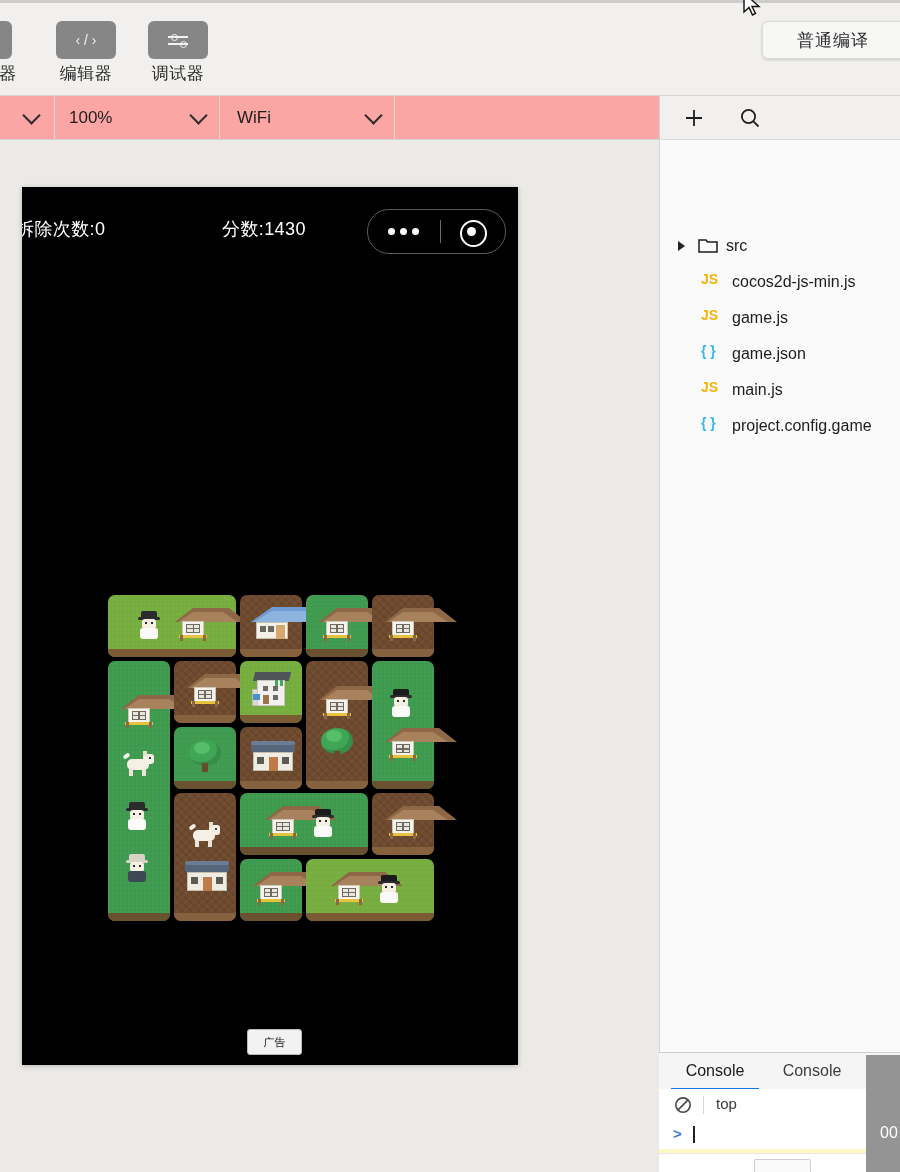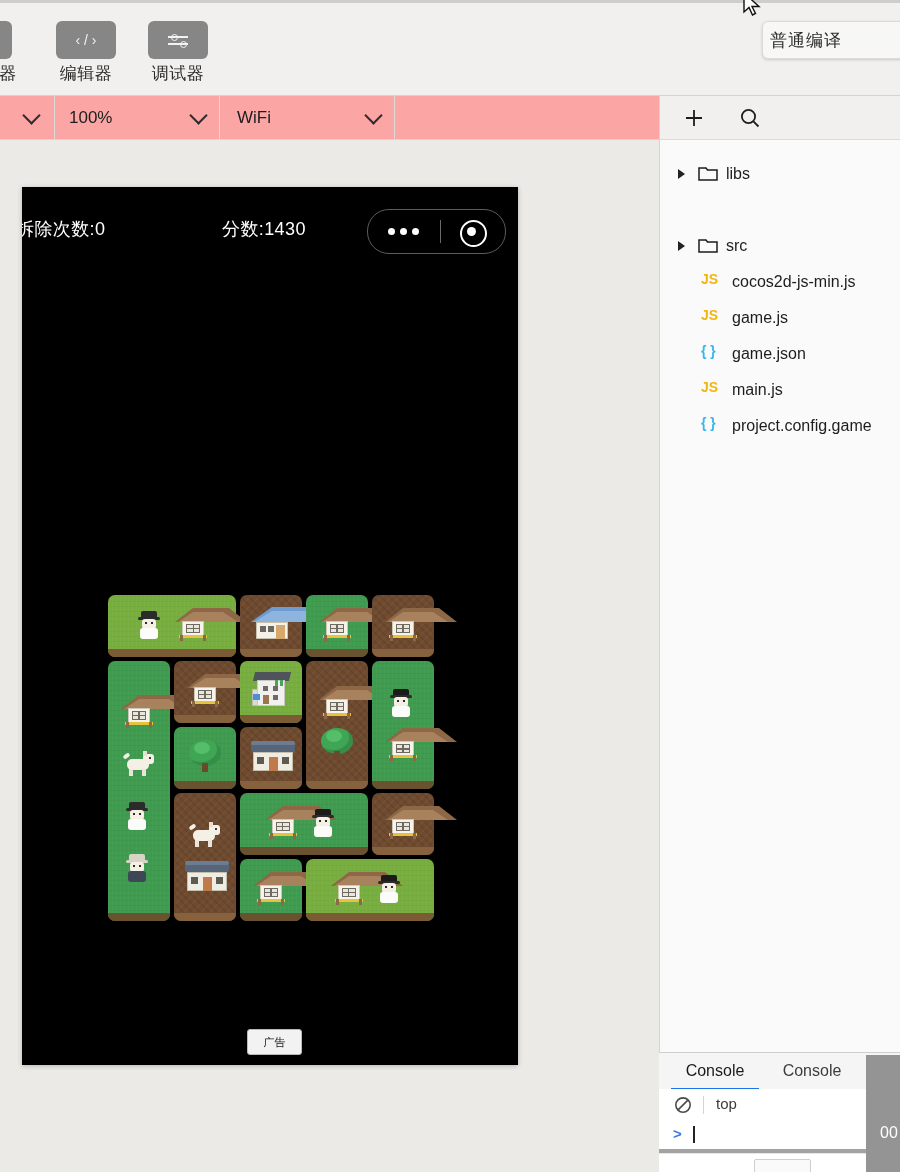--- a/index.html
+++ b/index.html
@@ -35,21 +35,21 @@
   .slider-ico .l2{left:0;top:10px;height:1.6px;width:20px;}
   .slider-ico .d1{width:5px;height:5px;border-radius:50%;left:3px;top:1px;background:transparent;border:1.6px solid #f2f2f2;}
   .slider-ico .d2{width:5px;height:5px;border-radius:50%;left:12px;top:8px;background:transparent;border:1.6px solid #f2f2f2;}
 
   #compile-pill{
     position:absolute;left:762px;top:21px;height:36px;width:160px;
     background:#f7f7f6;border:1px solid #dcdad6;border-radius:6px;
     box-shadow:0 1px 3px rgba(0,0,0,.16);
     display:flex;align-items:center;
   }
-  #compile-pill span{font-size:17px;color:#2b2b2b;padding-left:7px;letter-spacing:1px;}
+  #compile-pill span{font-size:17px;color:#2b2b2b;padding-left:34px;letter-spacing:1px;}
 
   #cursor{position:absolute;left:742px;top:-8px;width:22px;height:26px;}
 
   
   #selbar{
     position:absolute;left:0;top:96px;width:900px;height:44px;
     background:#fca5a5;border-bottom:1px solid #d6d4d0;box-sizing:border-box;
   }
   .sel{
     position:absolute;top:0;height:43px;
@@ -196,21 +196,21 @@
   .folder{position:absolute;left:38px;top:9px;width:20px;height:16px;}
   .ftype{position:absolute;left:41px;top:7px;width:26px;font-size:14px;font-weight:bold;}
   .ftype.js{color:#f2b50d;}
   .ftype.json{color:#35b6ef;}
   .fname{position:absolute;left:72px;font-size:16px;color:#1d1d1d;white-space:nowrap;}
   .frow.folderrow .fname{left:66px;}
 
   
   #devtools{
     position:absolute;left:659px;top:1052px;width:241px;height:120px;
-    background:#a3a3a3;border-top:1px solid #d0cecb;box-sizing:border-box;
+    background:#fef9c3;border-top:1px solid #d0cecb;box-sizing:border-box;
   }
   #dt-tabs{position:absolute;left:0;top:0;width:241px;height:36px;background:#f5f5f5;border-bottom:1px solid #dcdcdc;}
   .dt-tab{position:absolute;top:0;height:35px;display:flex;align-items:center;font-size:16px;color:#3c3c3c;}
   .dt-tab.active{color:#1a1a1a;border-bottom:2.5px solid #1a73e8;}
   #dt-filterbar{position:absolute;left:0;top:36px;width:241px;height:32px;border-bottom:1px solid #e6e6e6;background:#fff;}
   #clear-ico{position:absolute;left:14px;top:6px;width:20px;height:20px;}
   #dt-sep{position:absolute;left:44px;top:7px;width:1px;height:18px;background:#d4d4d4;}
   #dt-ctx{position:absolute;left:57px;top:6px;font-size:15px;color:#3c3c3c;}
   #dt-prompt{position:absolute;left:0;top:68px;width:241px;height:28px;background:#fff;}
   #dt-arrow{position:absolute;left:14px;top:4px;font-size:15px;color:#3b78e7;font-weight:bold;}
@@ -604,27 +604,20 @@
   <div id="file-toolbar">
     <svg id="plus-ico" viewBox="0 0 24 24">
       <path d="M12 4 L12 20 M4 12 L20 12" stroke="#1d1d1d" stroke-width="1.8" fill="none"></path>
     </svg>
     <svg id="search-ico" viewBox="0 0 24 24">
       <circle cx="10.5" cy="10.5" r="6.6" stroke="#1d1d1d" stroke-width="1.8" fill="none"></circle>
       <path d="M15.4 15.4 L20.5 20.5" stroke="#1d1d1d" stroke-width="1.8" fill="none"></path>
     </svg>
   </div>
   <div id="filetree">
-      <div class="frow folderrow" style="top: 16px;">
-        <span class="caret"></span>
-        <svg class="folder" viewBox="0 0 20 16">
-          <path d="M1 3 L1 15 L19 15 L19 5 L9.5 5 L8 3 Z" fill="none" stroke="#1d1d1d" stroke-width="1.5"></path>
-        </svg>
-        <span class="fname">libs</span>
-      </div>
       <div class="frow folderrow" style="top: 88px;">
         <span class="caret"></span>
         <svg class="folder" viewBox="0 0 20 16">
           <path d="M1 3 L1 15 L19 15 L19 5 L9.5 5 L8 3 Z" fill="none" stroke="#1d1d1d" stroke-width="1.5"></path>
         </svg>
         <span class="fname">src</span>
       </div>
       <div class="frow" style="top: 124px;">
         <span class="ftype js">JS</span>
         <span class="fname">cocos2d-js-min.js</span>

